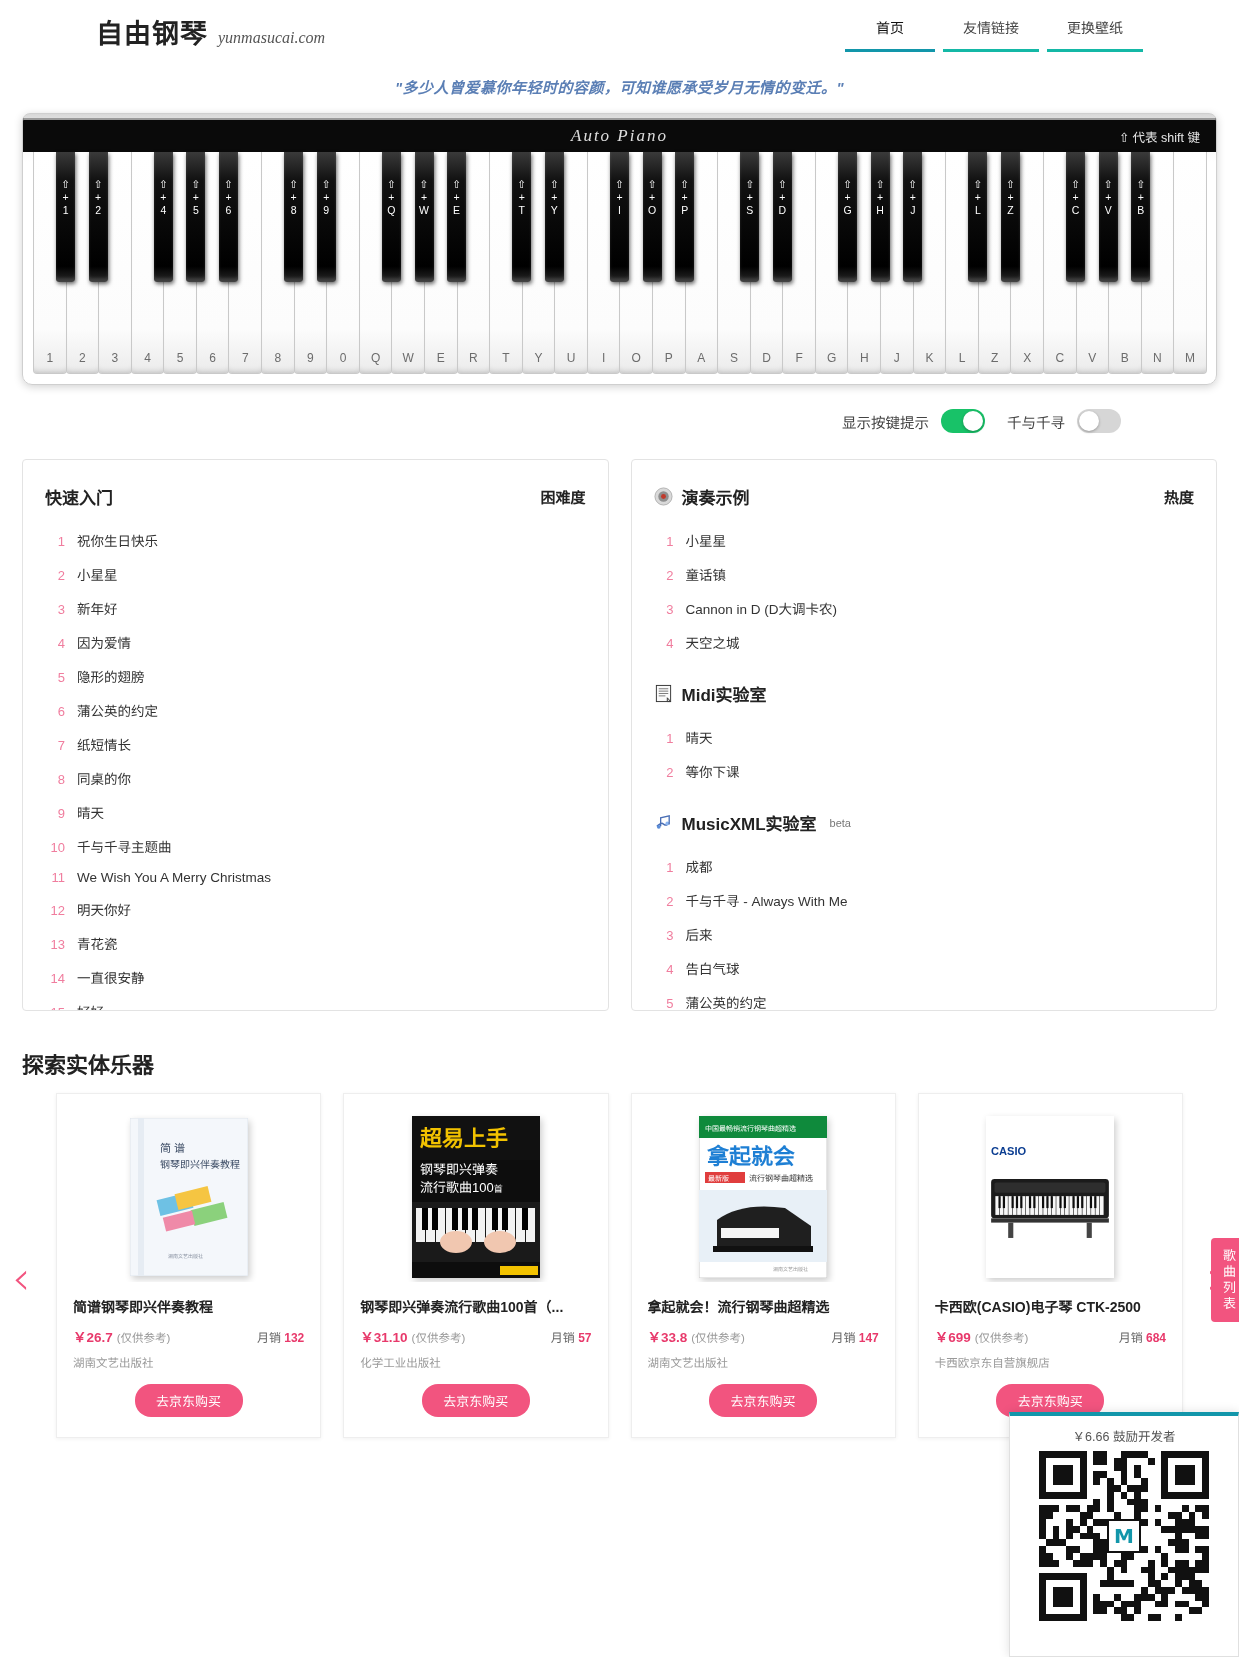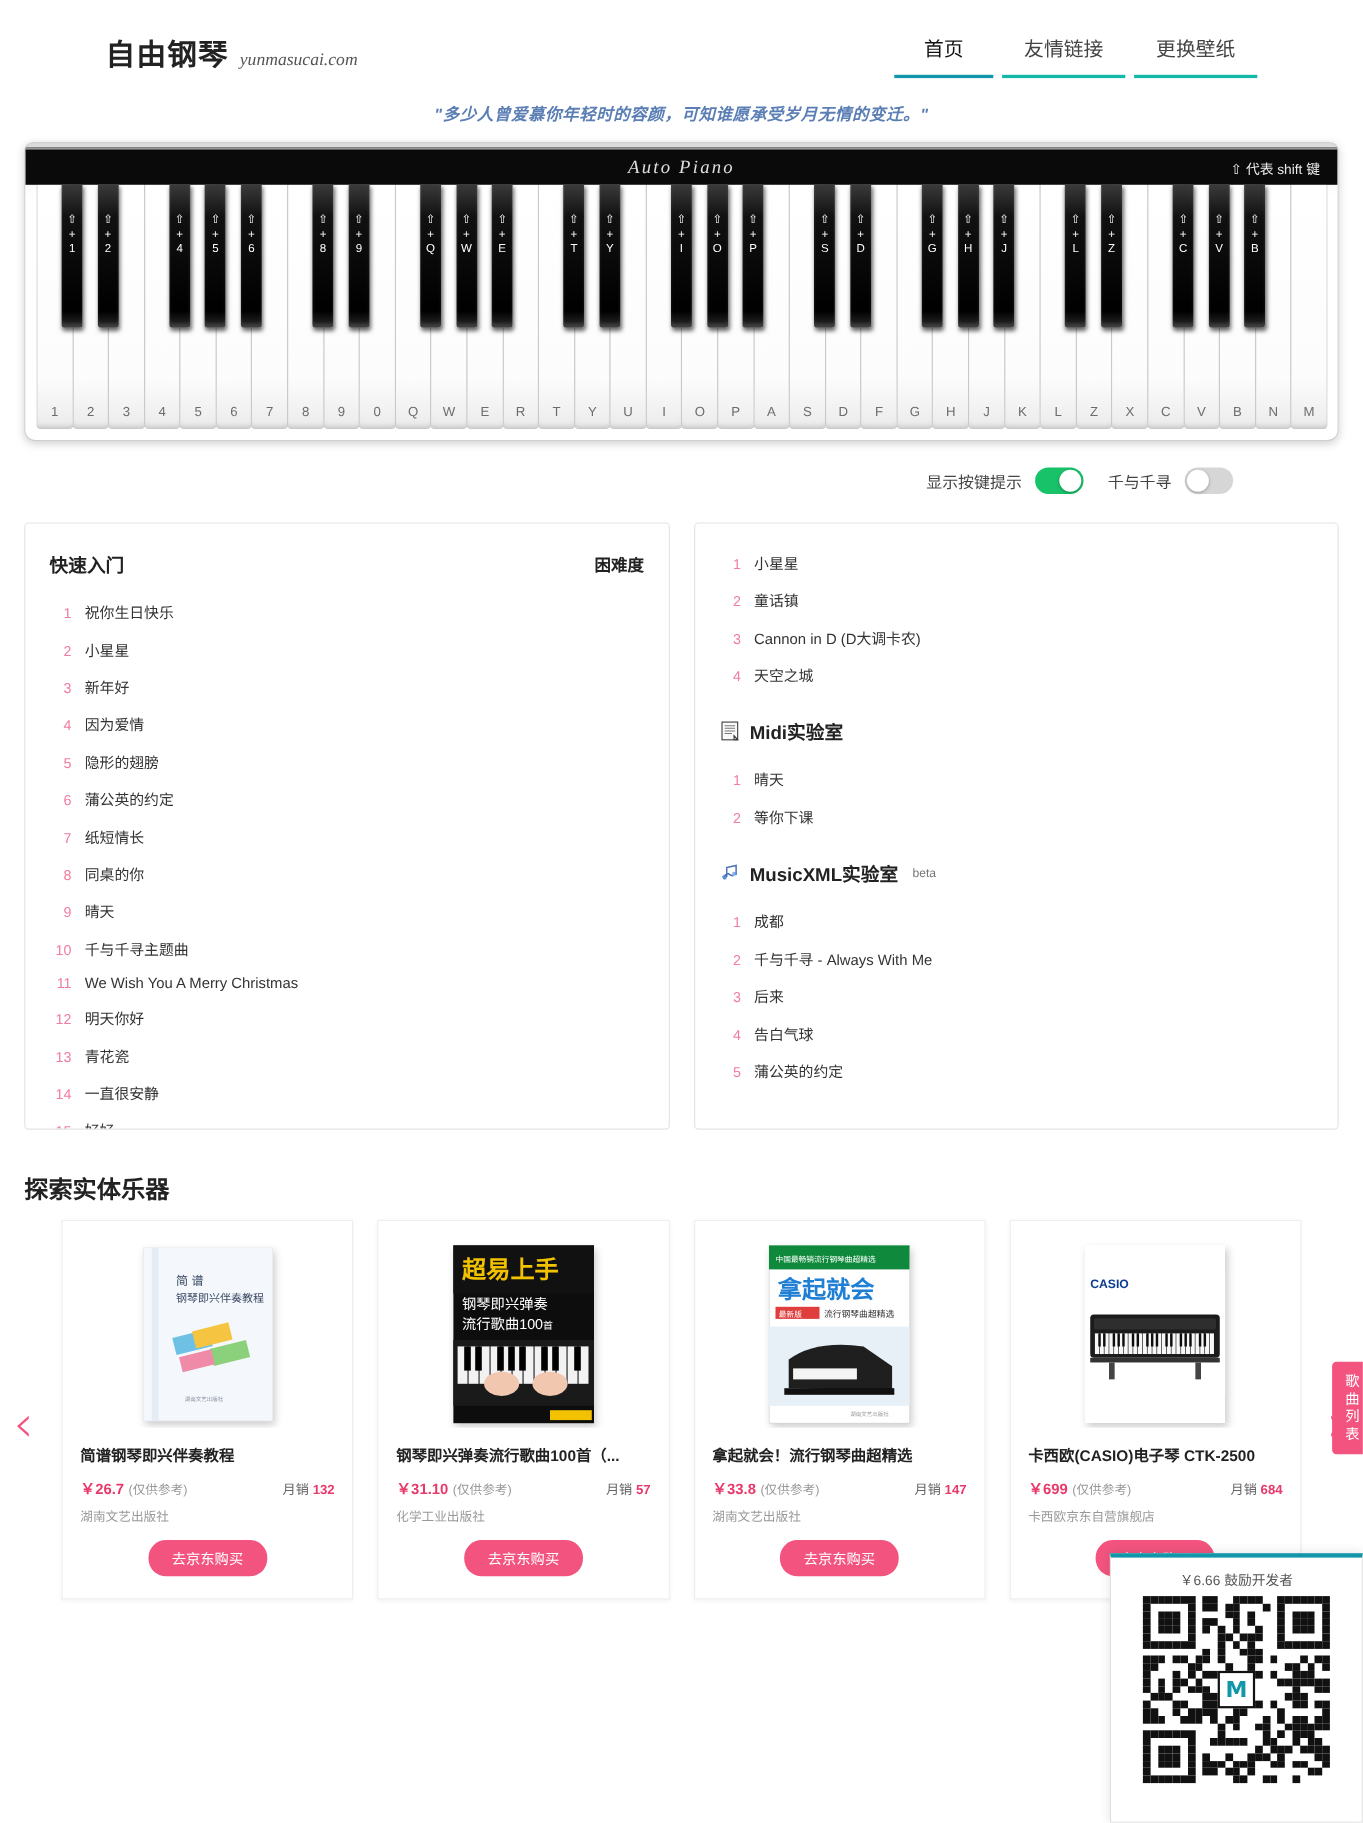--- a/index.html
+++ b/index.html
@@ -12,28 +12,27 @@
     color:#333;
     position:relative;
     overflow:hidden;
   }
   
   .header {
     height:62px;
     display:flex; align-items:center;
     padding:0 36px 0 96px;
     position:relative;
-    margin-top:16px;
   }
   .brand { display:flex; align-items:baseline; gap:10px; }
   .brand-title { font-size:27px; font-weight:700; color:#222; letter-spacing:1px; }
   .brand-domain { font-size:16px; font-style:italic; color:#555; font-family:"Liberation Serif",serif; }
   .nav { margin-left:auto; display:flex; align-items:flex-start; gap:8px; padding-right:60px; }
   .nav-item {
-    font-size:18px; color:#444; padding:6px 20px 12px;
+    font-size:14px; color:#444; padding:6px 20px 12px;
     border-bottom:3px solid #14b8a6; cursor:pointer; text-align:center;
     min-width:90px;
   }
   .nav-item.active { color:#111; border-bottom-color:#1296aa; }
   
   .quote {
     text-align:center;
     font-size:15px;
     color:#5b7fb5;
     font-style:italic;
@@ -541,20 +540,33 @@
           <span class="name">一直很安静</span>
         </div>
         <div class="song">
           <span class="idx">15</span>
           <span class="name">好好</span>
         </div>
       </div>
   </div>
 
   <div class="panel">
+    <div class="panel-head">
+      <div class="panel-title">
+        <span class="icon-badge">
+          <svg viewBox="0 0 20 20" width="19" height="19">
+              <circle cx="10" cy="10" r="9" fill="#d9d9d9" stroke="#b0b0b0"></circle>
+              <circle cx="10" cy="10" r="5.5" fill="#8f8f8f"></circle>
+              <circle cx="10" cy="10" r="2.6" fill="#c0392b"></circle>
+            </svg>
+        </span>
+        <span>演奏示例</span>
+      </div>
+      <div class="panel-metric">热度</div>
+    </div>
     <div id="demo-songs">
         <div class="song">
           <span class="idx">1</span>
           <span class="name">小星星</span>
         </div>
         <div class="song">
           <span class="idx">2</span>
           <span class="name">童话镇</span>
         </div>
         <div class="song">

